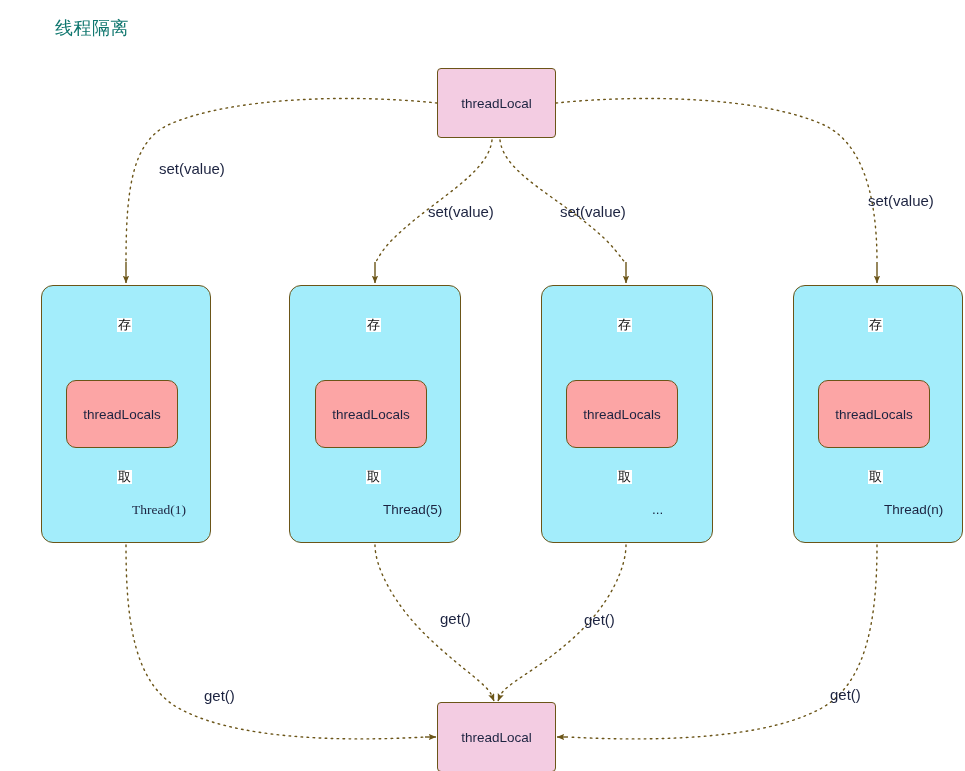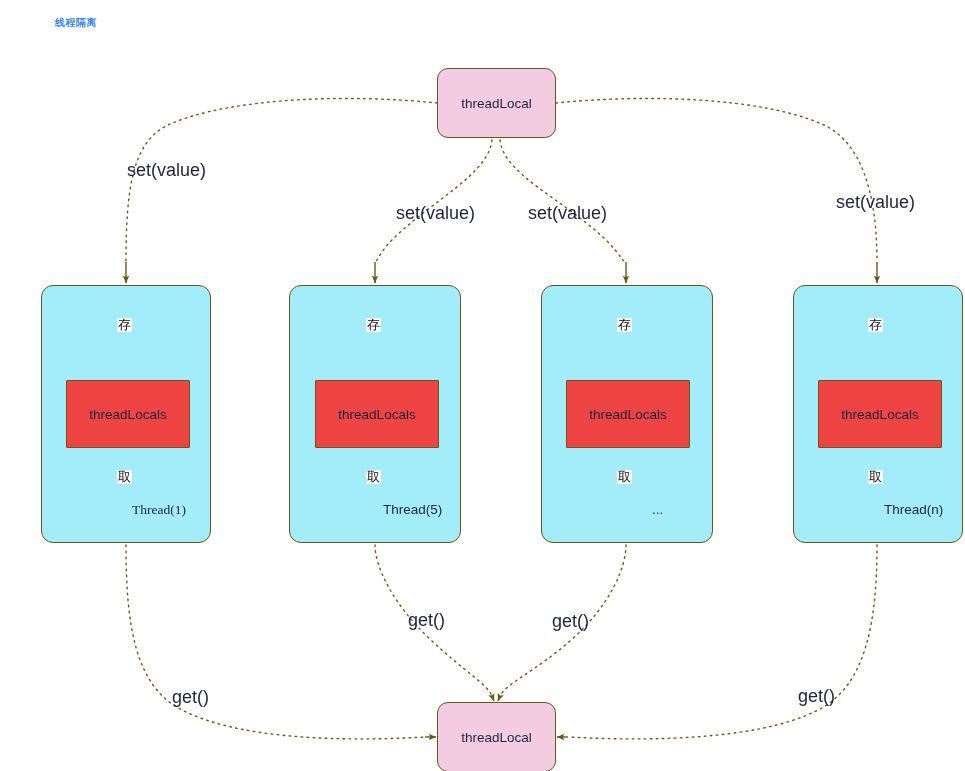--- a/index.html
+++ b/index.html
@@ -17,69 +17,70 @@
   #canvas {
     position: absolute;
     left: 0; top: 0;
     width: 965px;
     height: 771px;
   }
   .page-title {
     position: absolute;
     left: 55px;
     top: 16px;
-    font-size: 10px;
-    font-weight: bold;
-    color: #3b82f6;
+    font-size: 18px;
+    font-weight: normal;
+    color: #0f766e;
     letter-spacing: 0.5px;
   }
   
   .node {
     position: absolute;
     box-sizing: border-box;
     border: 1.3px solid #6b5518;
     border-radius: 9px;
     display: flex;
     align-items: center;
     justify-content: center;
     font-size: 13.5px;
     color: #1c2340;
   }
   .node.threadlocal {
     background: #f3cce2;
-    border-radius: 11px;
+    border-radius: 4px;
     width: 119px;
     height: 70px;
     font-size: 13.5px;
   }
   .node.threadbox {
     background: #a3edfb;
     border-radius: 12px;
     align-items: flex-start;
     justify-content: flex-start;
   }
   .node.threadlocals {
-    background: #ef4444;
-    width: 124px;
+    background: #fca5a5;
+    width: 112px;
     height: 68px;
-    border-radius: 1px;
+    border-radius: 10px;
     font-size: 13.5px;
   }
   .thread-name {
     position: absolute;
     font-size: 13.5px;
     color: #1c2340;
     white-space: nowrap;
   }
   .edge-label {
     position: absolute;
-    font-size: 18px;
+    font-size: 15px;
     color: #1c2340;
     white-space: nowrap;
     background: transparent;
+    margin-left: 32px;
   }
   .inner-label {
     position: absolute;
     font-size: 13px;
     color: #111111;
     background: #ffffff;
     padding: 0 1px;
     line-height: 14px;
     white-space: nowrap;
   }

